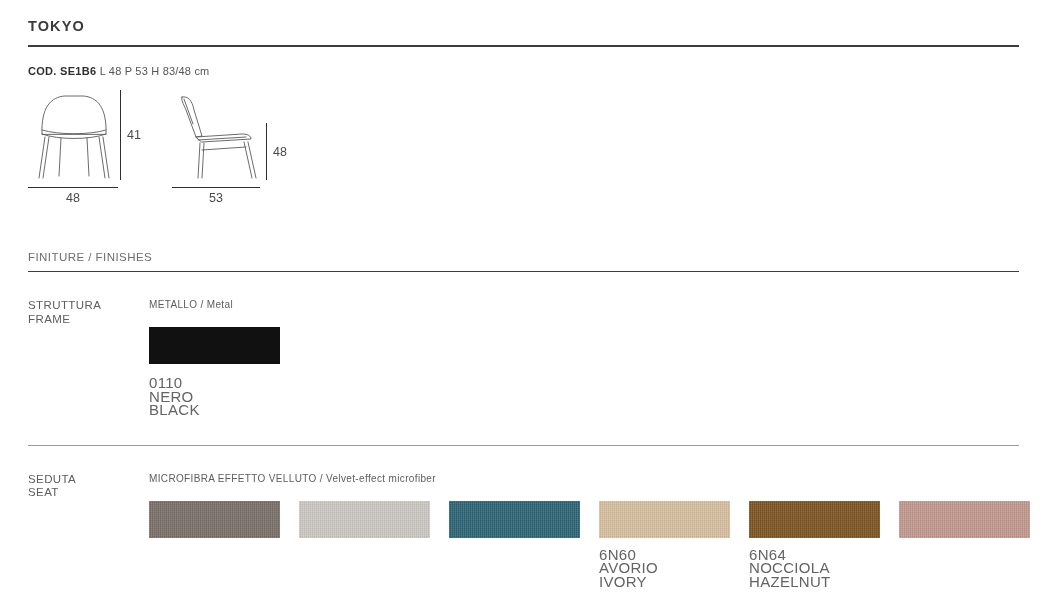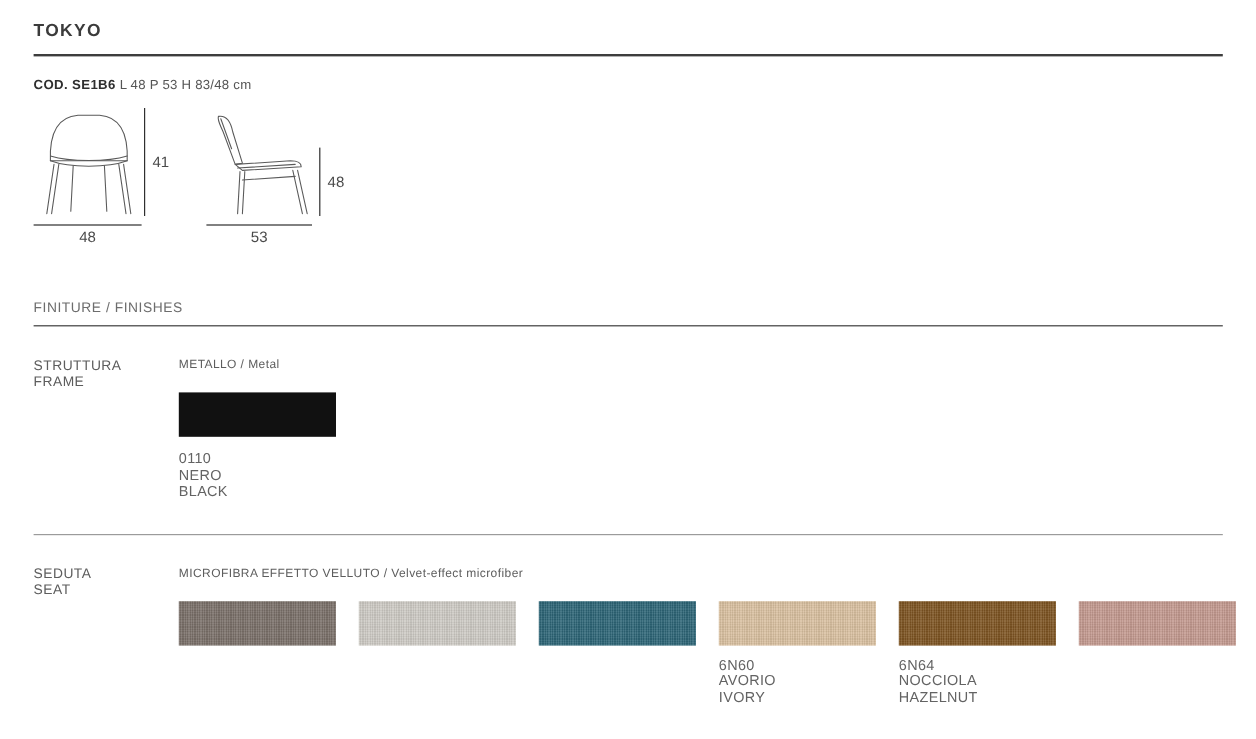--- a/index.html
+++ b/index.html
@@ -144,21 +144,21 @@
     width: 131px;
     height: 37px;
   }
   .swatch.fabric {
     background-image:
       repeating-linear-gradient(90deg, rgba(255,255,255,0.09) 0 1px, rgba(0,0,0,0.05) 1px 2px),
       repeating-linear-gradient(0deg, rgba(255,255,255,0.05) 0 1px, rgba(0,0,0,0.035) 1px 2px);
   }
   .swatch-caption {
     margin-top: 10px;
-    font-size: 12px;
+    font-size: 15px;
     line-height: 13.5px;
     color: #636363;
     letter-spacing: 0.3px;
   }
   .frame-body .swatch-caption { margin-top: 12px; }
 
   .frame-section .section-divider { margin-bottom: 6px; }
   .frame-section .section-body { padding-bottom: 10px; }
 
   .seat-rule { margin-top: 18px; }

